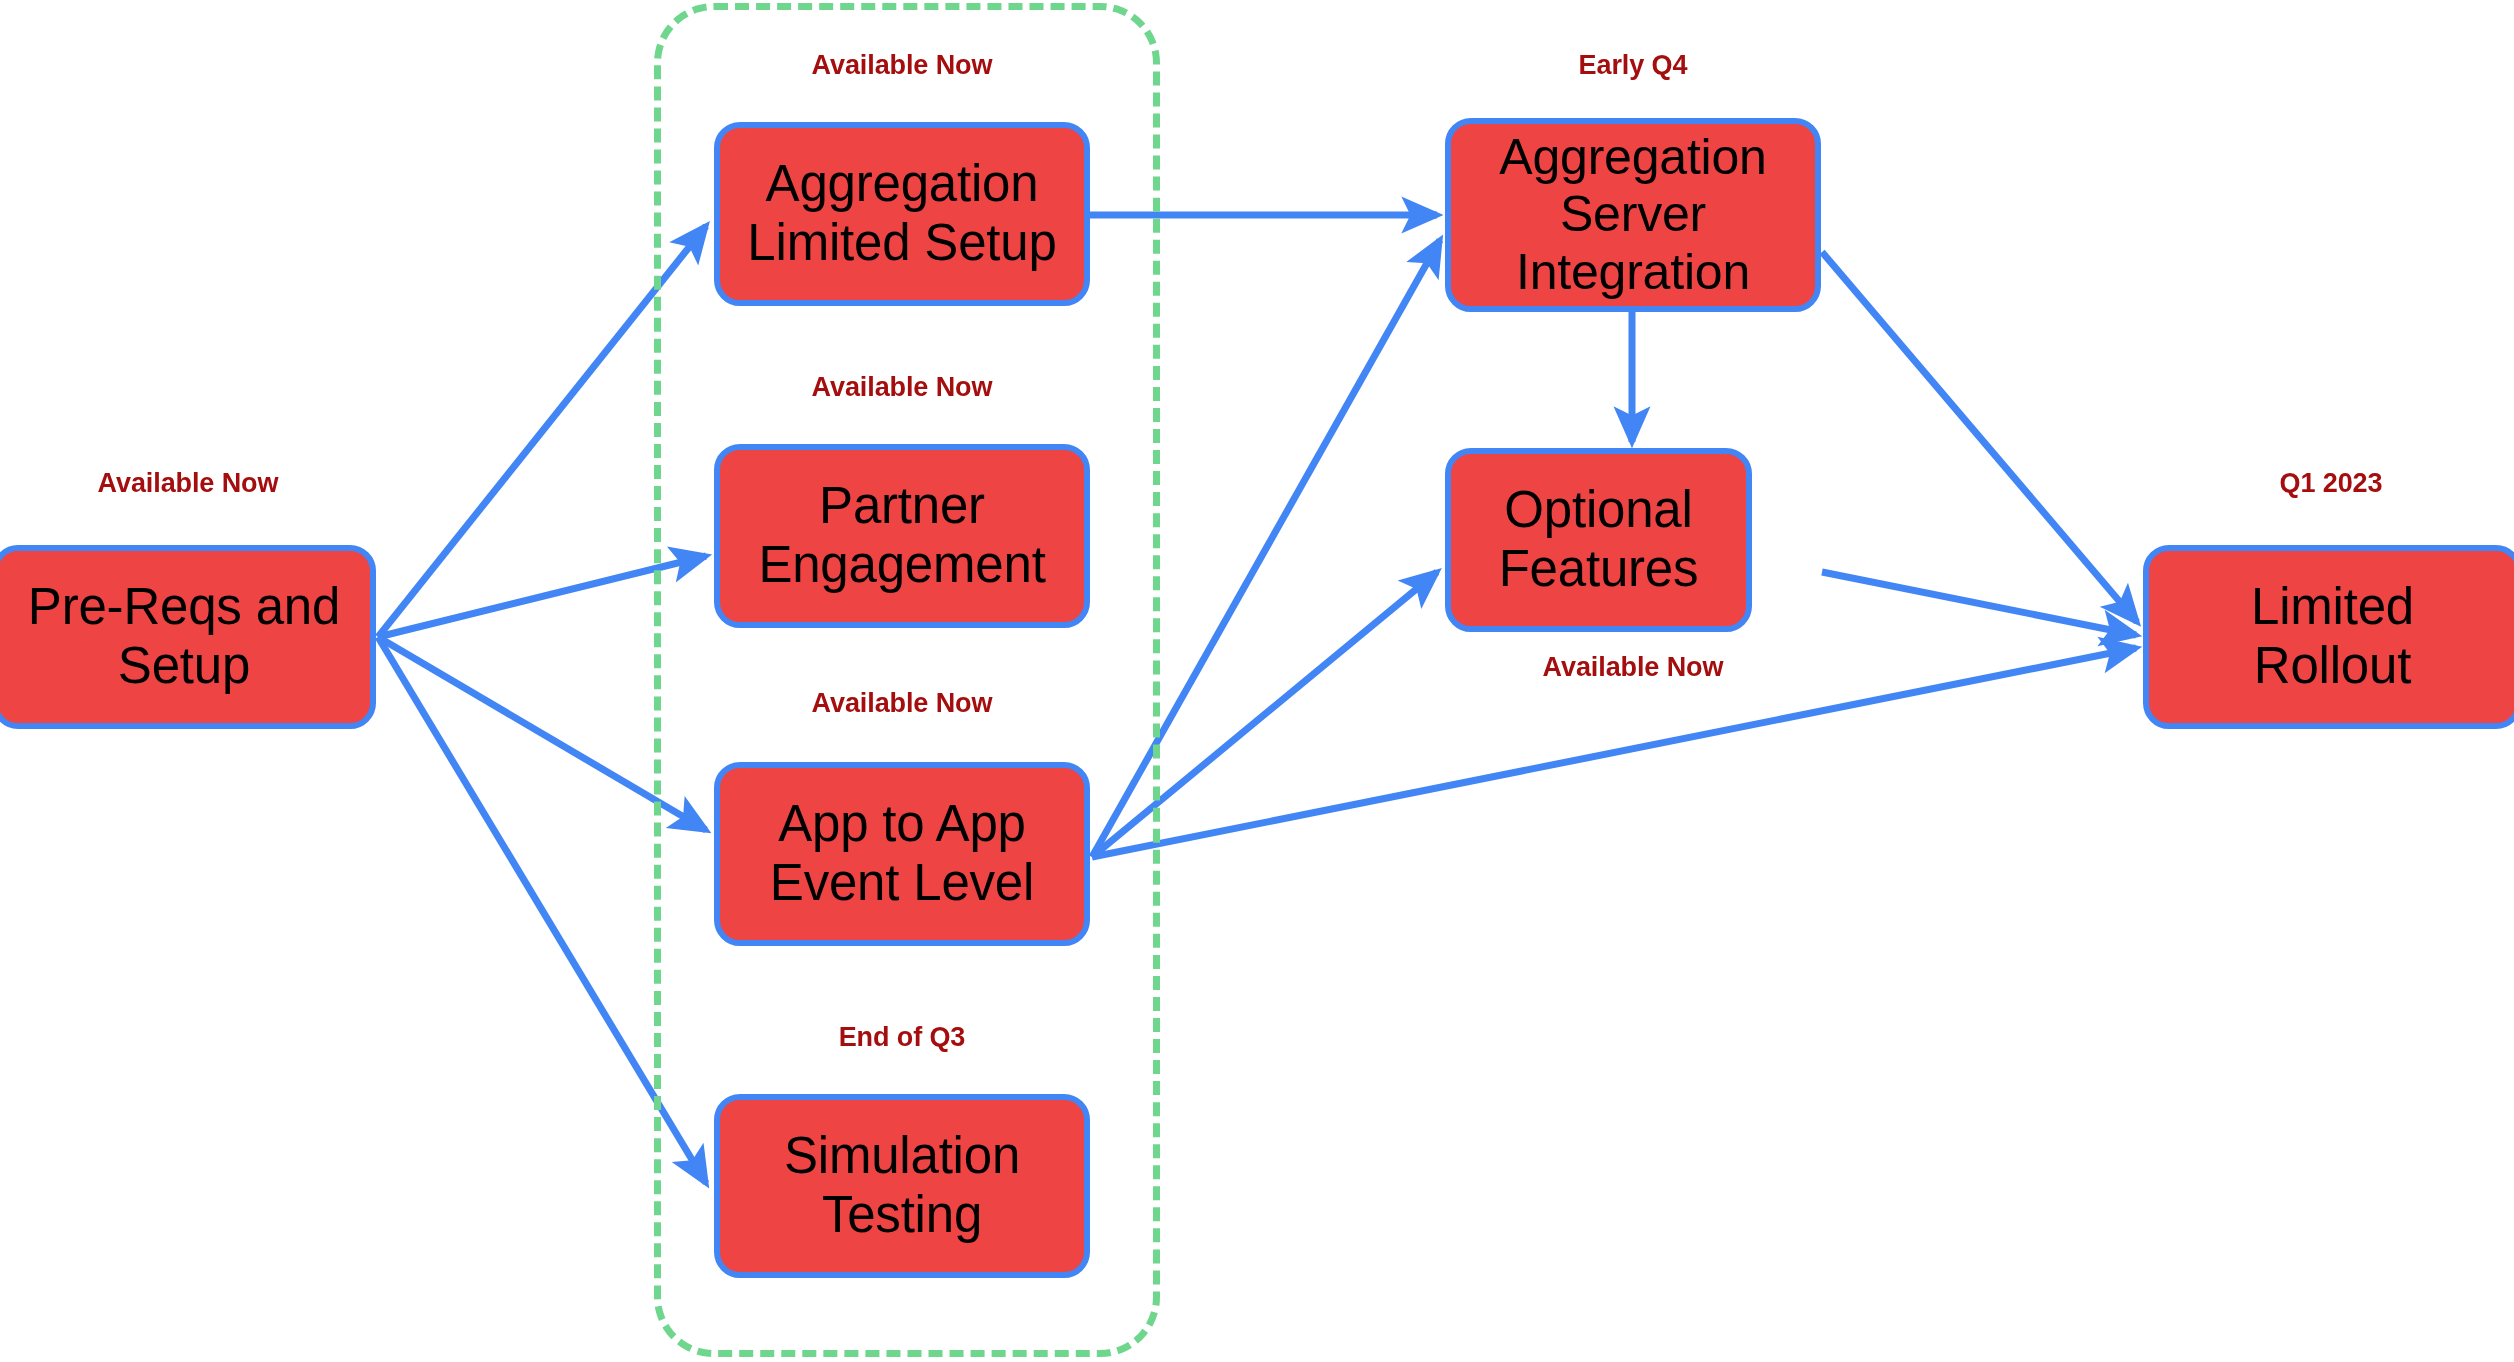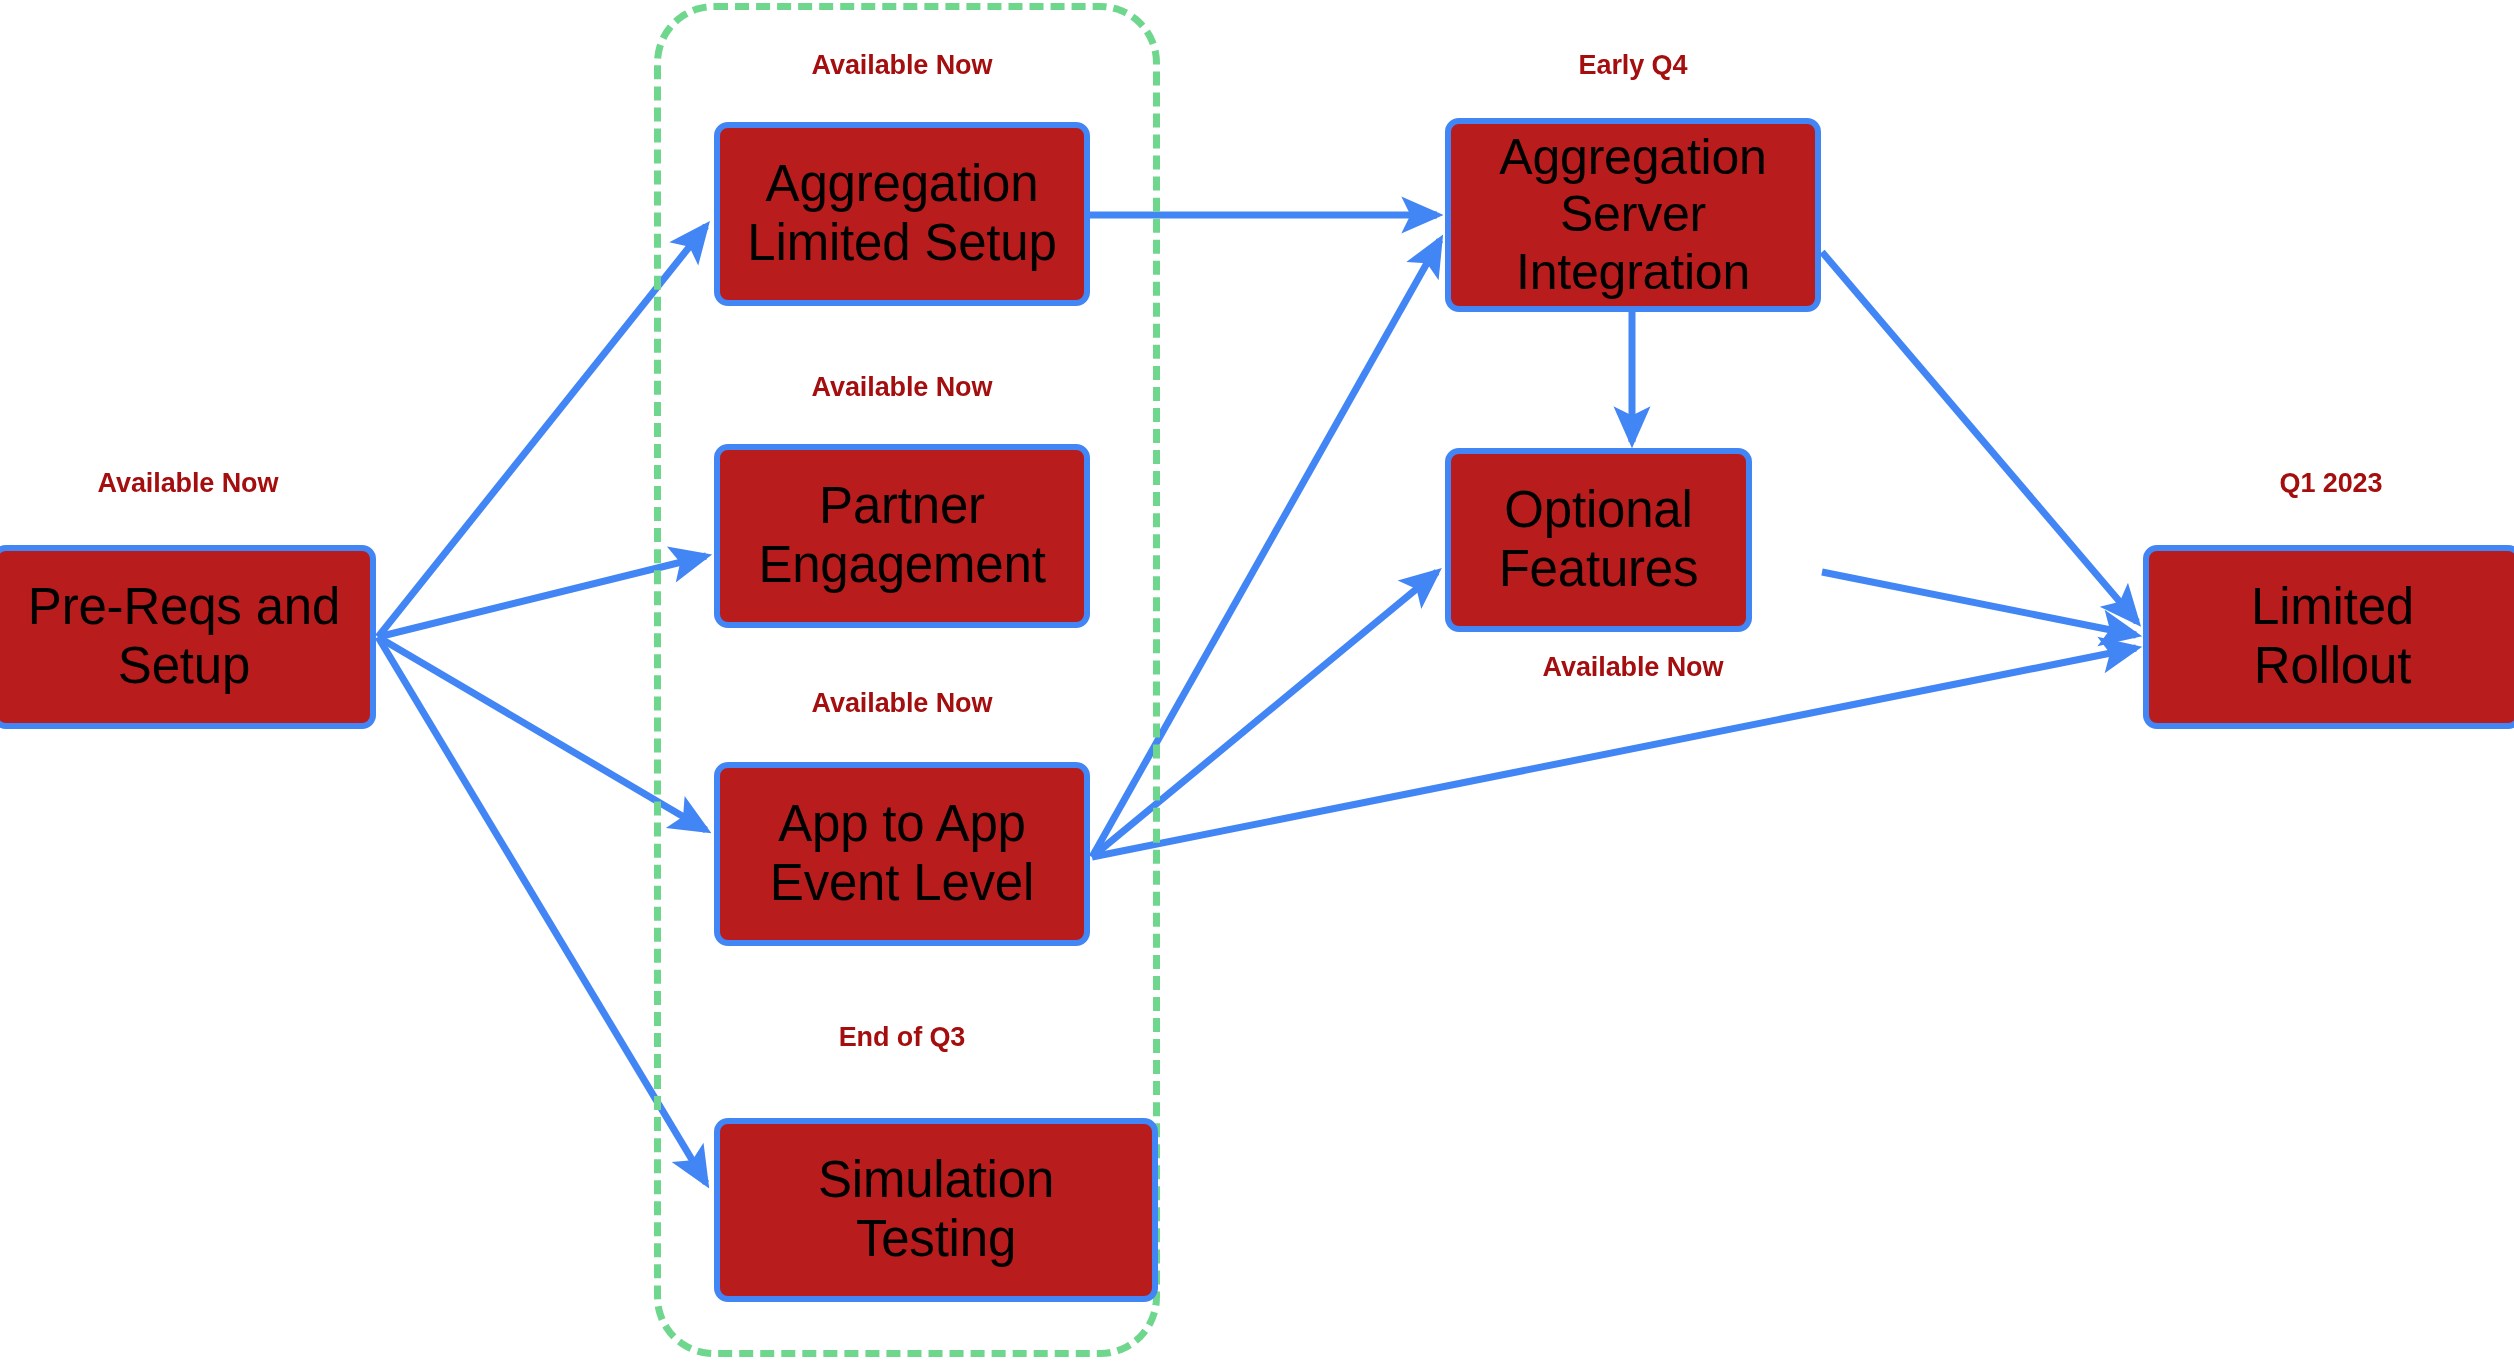--- a/index.html
+++ b/index.html
@@ -28,22 +28,22 @@
     position: absolute;
     box-sizing: border-box;
     border: 7px dashed #6FD68E;
     border-radius: 60px;
     background: transparent;
   }
   .node {
     position: absolute;
     box-sizing: border-box;
     border: 6px solid #4285F4;
-    border-radius: 14px;
-    background: #b91c1c;
+    border-radius: 26px;
+    background: #ef4444;
     display: flex;
     align-items: center;
     justify-content: center;
     text-align: center;
     color: #000000;
     font-size: 51px;
     line-height: 1.15;
     letter-spacing: -0.2px;
     font-family: "Liberation Sans", sans-serif;
   }
@@ -134,21 +134,21 @@
     </span>
   </div>
 
   <div class="node" style="left:714px; top:762px; width:376px; height:184px;">
     <span>
       <em style="font-style:normal">App to App</em><br>
       <em style="font-style:normal">Event Level</em>
     </span>
   </div>
 
-  <div class="node" style="left:714px; top:1094px; width:444px; height:184px;margin-top:24px;">
+  <div class="node" style="left:714px; top:1094px; width:376px; height:184px;">
     <span>
       <em style="font-style:normal">Simulation</em><br>
       <em style="font-style:normal">Testing</em>
     </span>
   </div>
 
   <div class="node" style="left:1445px; top:118px; width:376px; height:194px; font-size:50px;">
     <span>
       <em style="font-style:normal">Aggregation</em><br>
       <em style="font-style:normal">Server</em><br>

